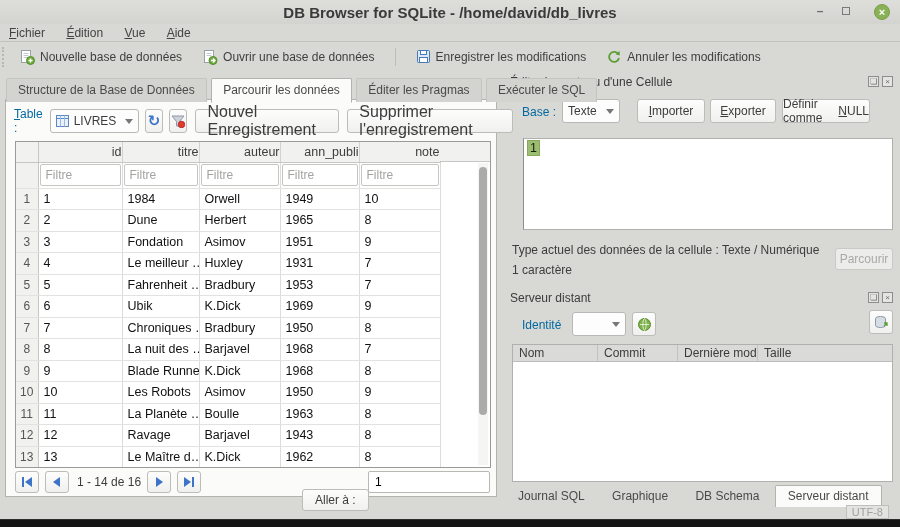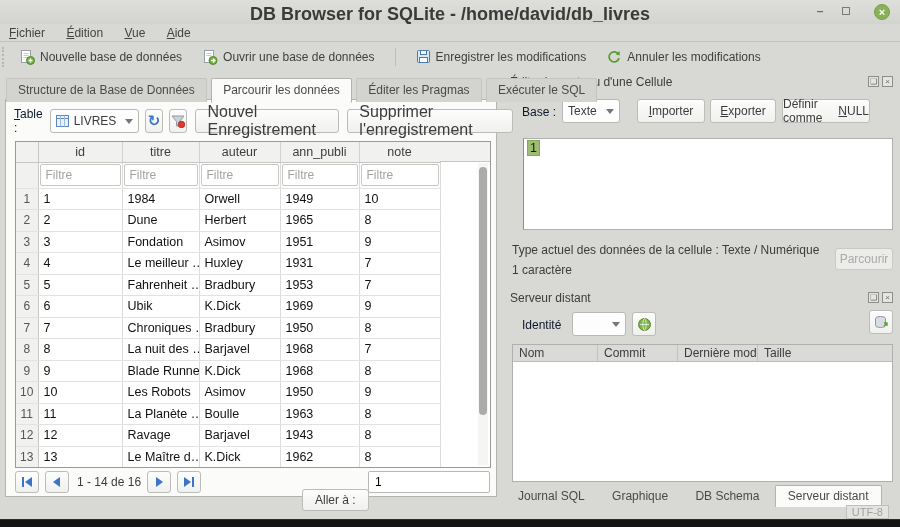--- a/index.html
+++ b/index.html
@@ -2,21 +2,21 @@
 <html><head>
 <meta charset="utf-8">
 <style>
   * { margin:0; padding:0; box-sizing:border-box; }
   html,body { width:900px; height:527px; overflow:hidden; }
   body { font-family:"Liberation Sans","DejaVu Sans",sans-serif; font-size:12px; color:#3c3c3c; background:#d8d8d5; }
   .window { position:relative; width:900px; height:527px; background:#d8d8d5; }
 
   
   .titlebar { position:absolute; left:0; top:0; width:100%; height:24px; background:linear-gradient(#dededb,#d3d3d0); }
-  .titlebar .title { position:absolute; left:0; right:0; top:4px; text-align:center; font-weight:bold; font-size:18px; color:#3a3a3a; }
+  .titlebar .title { position:absolute; left:0; right:0; top:4px; text-align:center; font-weight:bold; font-size:15px; color:#3a3a3a; }
   .winbtn { position:absolute; top:4px; width:16px; height:16px; line-height:14px; text-align:center; color:#6e6e6e; cursor:default; }
   .btn-min { right:72px; font-weight:bold; }
   .btn-max { right:46px; }
   .btn-max .sq { display:inline-block; width:8px; height:8px; border:1.5px solid #7a7a7a; margin-top:3px; }
   .btn-close { right:10px; background:#8bb158; border:1px solid #79a047; border-radius:50%; color:#fff; font-weight:bold; font-size:11px; line-height:14px; }
 
   
   .menubar { position:absolute; left:0; top:24px; width:100%; height:18px; border-bottom:1px solid #c2c2bf; }
   .menu-item { display:inline-block; padding:2px 9px; color:#444; }
   .menu-item u { text-decoration:underline; }
@@ -30,31 +30,31 @@
 
   
   .main-tabs { position:absolute; left:6px; top:78px; height:22px; z-index:3; white-space:nowrap; }
   .main-tab { display:inline-block; padding:4px 11px 5px; margin-right:1px; color:#4a4a4a; background:#d3d3d0; border:1px solid #c4c4c1; border-bottom:none; border-radius:2px 2px 0 0; }
   .main-tab.active { background:#fbfbfa; border:1px solid #b2b2af; border-bottom:1px solid #fbfbfa; position:relative; top:0; }
 
   .left-panel { position:absolute; left:5px; top:99px; width:492px; height:398px; background:#fbfbfa; border:1px solid #b2b2af; z-index:2; }
 
   
   .ctl-row { position:absolute; left:8px; top:9px; height:24px; display:flex; align-items:center; }
-  .lbl { color:#0f172a; }
+  .lbl { color:#0369a1; }
   .combo { display:flex; align-items:center; height:24px; background:#fdfdfd; border:1px solid #b8b8b5; border-radius:3px; padding:0 5px; }
   .combo .chev { width:0; height:0; border-left:4px solid transparent; border-right:4px solid transparent; border-top:5px solid #777; margin-left:auto; }
   .table-combo { width:117px; margin-left:7px; }
   .icon-btn { width:24px; height:24px; border:1px solid #bcbcb9; border-radius:3px; background:linear-gradient(#fdfdfd,#f0f0ee); display:flex; align-items:center; justify-content:center; margin-left:6px; }
   .push-btn { height:24px; padding:0 11px; border:1px solid #bcbcb9; border-radius:3px; background:linear-gradient(#fdfdfd,#f0f0ee); color:#3c3c3c; display:flex; align-items:center; margin-left:8px; font-size:16px; }
 
   
   .grid { position:absolute; left:9px; top:41px; width:476px; height:327px; border:1px solid #9a9a98; background:#fff; overflow:hidden; }
   .grid table { border-collapse:collapse; table-layout:fixed; width:424px; font-size:12.5px; }
-  .grid th { height:20px; background:#f1f1f0; border-right:1px solid #d2d2d0; border-bottom:1px solid #c6c6c4; font-weight:normal; color:#3d3d3d; text-align:center; overflow:hidden; }
+  .grid th { height:20px; background:#f1f1f0; border-right:1px solid #d2d2d0; border-bottom:1px solid #c6c6c4; font-weight:normal; color:#3d3d3d; text-align:right; overflow:hidden; }
   .grid .hdr-fill { position:absolute; left:424px; right:0; top:0; height:20px; background:#f1f1f0; border-bottom:1px solid #c6c6c4; }
   .grid td { height:21.5px; border-right:1px solid #dcdcda; border-bottom:1px solid #e2e2e0; padding:0 5px; color:#111; overflow:hidden; white-space:nowrap; }
   .grid td.rn, .grid th.rn { background:#f1f1f0; color:#555; text-align:center; padding:0; border-right:1px solid #c6c6c4; font-size:12px; }
   .filter-row td { height:26px; padding:1px 1px; border-bottom:1px solid #e2e2e0; }
   .filter-row input { width:100%; height:22px; border:1px solid #c6c6c3; border-radius:2px; padding:0 5px; font-family:inherit; font-size:12px; color:#333; background:#fff; }
   .filter-row input::placeholder { color:#a3a3a0; }
   .vscroll { position:absolute; top:21px; right:2px; bottom:2px; width:10px; background:#f5f5f4; }
   .vscroll .thumb { position:absolute; top:4px; left:1px; width:8px; height:82%; background:#ababa9; border-radius:4px; }
 
   

